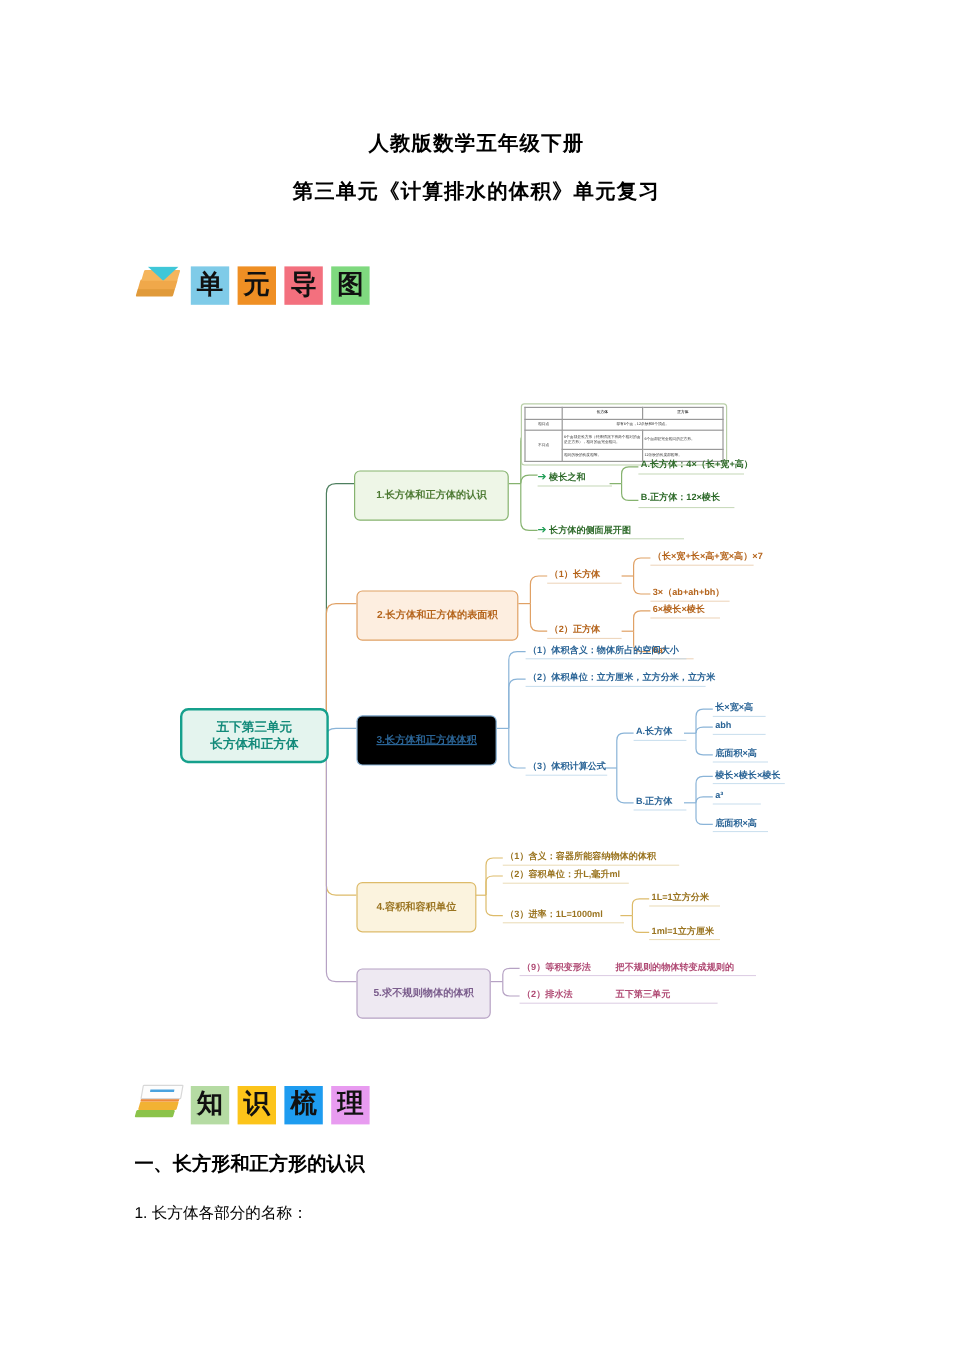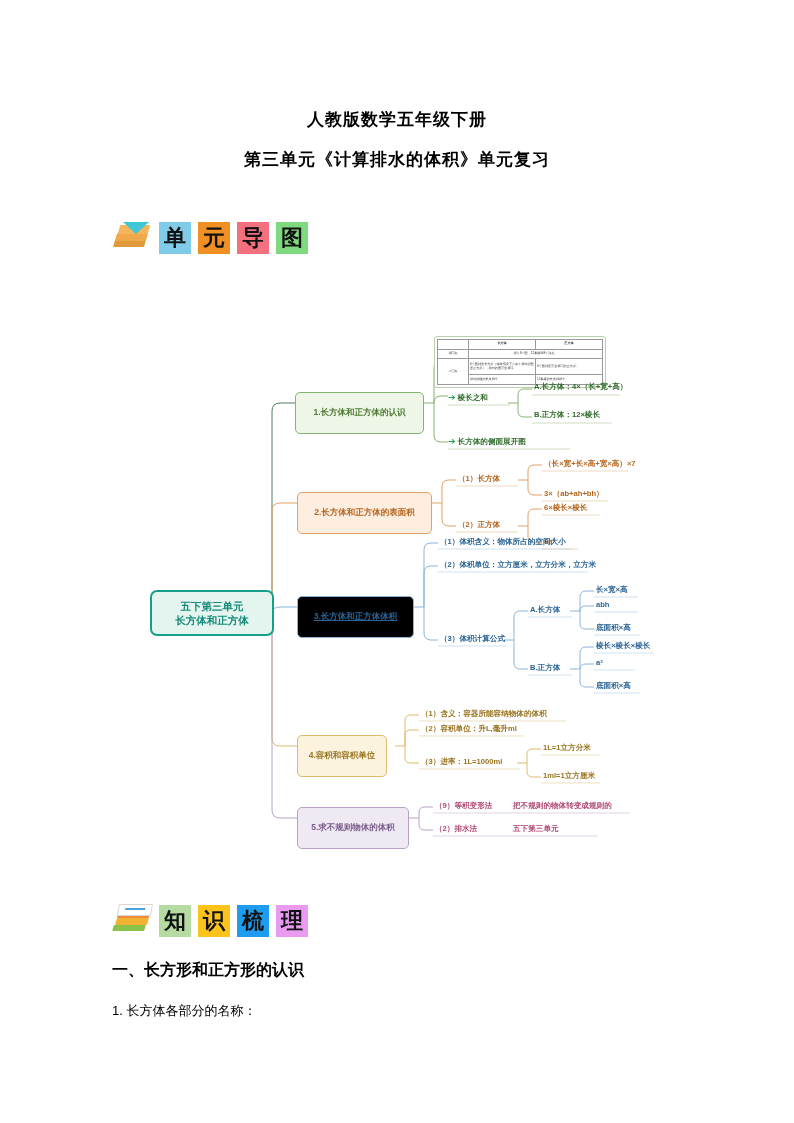--- a/index.html
+++ b/index.html
@@ -377,21 +377,21 @@
   <div class="leaf t-blue" style="left:440px; top:309px;">（3）体积计算公式</div>
   <div class="leaf t-blue" style="left:530px; top:280px;">A.长方体</div>
   <div class="leaf t-blue" style="left:596px; top:260px;">长×宽×高</div>
   <div class="leaf t-blue" style="left:596px; top:275px;">abh</div>
   <div class="leaf t-blue" style="left:596px; top:298px;">底面积×高</div>
   <div class="leaf t-blue" style="left:530px; top:338px;">B.正方体</div>
   <div class="leaf t-blue" style="left:596px; top:316px;">棱长×棱长×棱长</div>
   <div class="leaf t-blue" style="left:596px; top:333px;">a³</div>
   <div class="leaf t-blue" style="left:596px; top:356px;">底面积×高</div>
 
-  <div class="node branch-node b-yellow" style="left:297px; top:410px; width:90px; height:22px;">
+  <div class="node branch-node b-yellow" style="left:297px; top:410px; width:100px; height:22px;">
     <span>4.容积和容积单位</span>
   </div>
   <div class="leaf t-yellow" style="left:421px; top:384px;">（1）含义：容器所能容纳物体的体积</div>
   <div class="leaf t-yellow" style="left:421px; top:399px;">（2）容积单位：升L,毫升ml</div>
   <div class="leaf t-yellow" style="left:421px; top:432px;">（3）进率：1L=1000ml</div>
   <div class="leaf t-yellow" style="left:543px; top:418px;">1L=1立方分米</div>
   <div class="leaf t-yellow" style="left:543px; top:446px;">1ml=1立方厘米</div>
 
   <div class="node branch-node b-purple" style="left:297px; top:482px; width:112px; height:22px;">
     <span>5.求不规则物体的体积</span>

